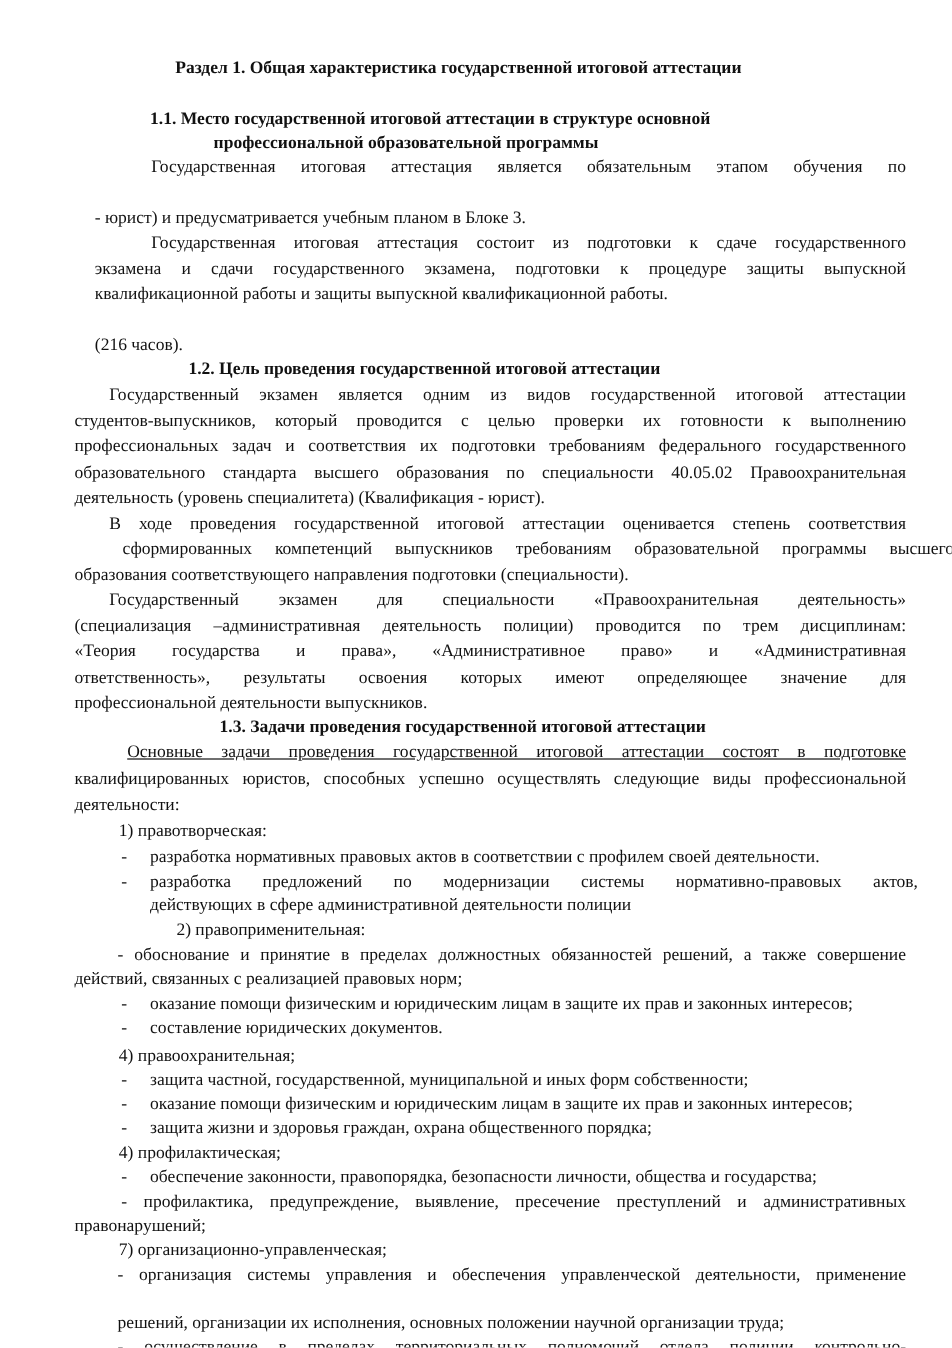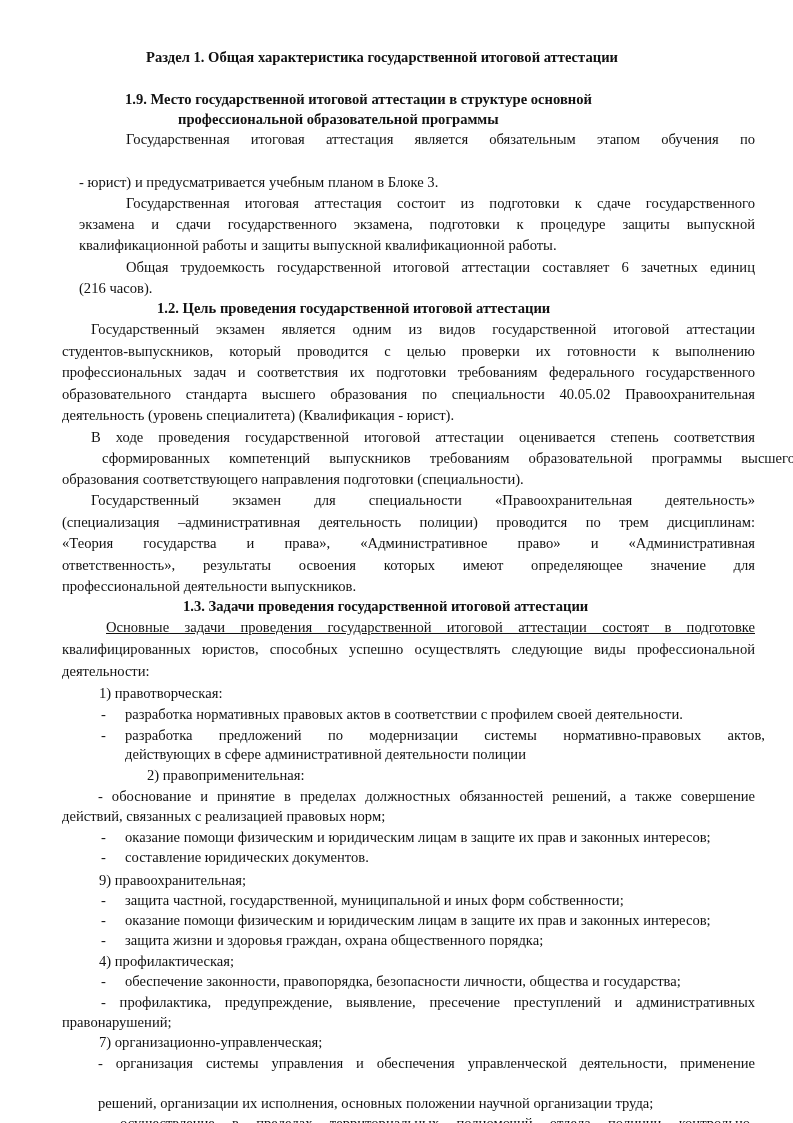--- a/index.html
+++ b/index.html
@@ -10,29 +10,28 @@
   .j { text-align: justify; text-align-last: justify; white-space: normal; }
   .b { font-weight: bold; }
 </style>
 </head>
 <body>
 
 <div class="page">
 
   <div class="ln b" style="left:146px; top:47px;">Раздел 1. Общая характеристика государственной итоговой аттестации</div>
 
-  <div class="ln b" style="left:125px; top:89px;">1.9.   Место государственной итоговой аттестации в структуре основной</div>
+  <div class="ln b" style="left:125px; top:89px;">1.1.   Место государственной итоговой аттестации в структуре основной</div>
   <div class="ln j" style="left:126px; top:129px; width:629px;">Государственная   итоговая   аттестация   является   обязательным   этапом   обучения   по</div>
 
   <div class="ln b" style="left:178px; top:109px;">профессиональной образовательной программы</div>
   <div class="ln" style="left:79px; top:172px;">- юрист) и предусматривается учебным планом в Блоке 3.</div>
   <div class="ln j" style="left:126px; top:193px; width:629px;">Государственная итоговая аттестация состоит из подготовки к сдаче государственного</div>
   <div class="ln j" style="left:79px; top:214px; width:676px;">экзамена и сдачи государственного экзамена, подготовки к процедуре защиты выпускной</div>
   <div class="ln" style="left:79px; top:235px;">квалификационной работы и защиты выпускной квалификационной работы.</div>
-  <div class="ln j" style="left:126px; top:257px; width:629px;">Общая трудоемкость государственной итоговой аттестации составляет 6 зачетных единиц</div>
   <div class="ln" style="left:79px; top:278px;">(216 часов).</div>
 
   <div class="ln b" style="left:157px; top:298px;">1.2.   Цель проведения государственной итоговой аттестации</div>
 
   <div class="ln j" style="left:91px; top:319px; width:664px;">Государственный экзамен является одним из видов государственной итоговой аттестации</div>
   <div class="ln j" style="left:62px; top:341px; width:693px;">студентов-выпускников, который проводится с целью проверки их готовности к выполнению</div>
   <div class="ln j" style="left:62px; top:362px; width:693px;">профессиональных задач и соответствия их подготовки требованиям федерального государственного</div>
   <div class="ln j" style="left:62px; top:384px; width:693px;">образовательного стандарта высшего образования по специальности 40.05.02 Правоохранительная</div>
   <div class="ln" style="left:62px; top:405px;">деятельность (уровень специалитета) (Квалификация - юрист).</div>
   <div class="ln j" style="left:91px; top:427px; width:664px;">В ходе проведения государственной итоговой аттестации оценивается степень соответствия</div>
@@ -56,21 +55,21 @@
   <div class="ln" style="left:101px; top:725px;">-</div>
   <div class="ln j" style="left:125px; top:725px; width:640px;">разработка предложений по модернизации системы нормативно-правовых актов,</div>
   <div class="ln" style="left:125px; top:744px;">действующих в сфере административной деятельности полиции</div>
   <div class="ln" style="left:99px; top:765px;margin-left:48px;">2)   правоприменительная:</div>
   <div class="ln j" style="left:98px; top:786px; width:657px;">-   обоснование и принятие в пределах должностных обязанностей решений, а также совершение</div>
   <div class="ln" style="left:62px; top:806px;">действий, связанных с реализацией правовых норм;</div>
   <div class="ln" style="left:101px; top:827px;">-</div>
   <div class="ln" style="left:125px; top:827px;">оказание помощи физическим и юридическим лицам в защите их прав и законных интересов;</div>
   <div class="ln" style="left:101px; top:847px;">-</div>
   <div class="ln" style="left:125px; top:847px;">составление юридических документов.</div>
-  <div class="ln" style="left:99px; top:870px;">9)   правоохранительная;</div>
+  <div class="ln" style="left:99px; top:870px;">4)   правоохранительная;</div>
   <div class="ln" style="left:101px; top:890px;">-</div>
   <div class="ln" style="left:125px; top:890px;">защита частной, государственной, муниципальной и иных форм собственности;</div>
   <div class="ln" style="left:101px; top:910px;">-</div>
   <div class="ln" style="left:125px; top:910px;">оказание помощи физическим и юридическим лицам в защите их прав и законных интересов;</div>
   <div class="ln" style="left:101px; top:930px;">-</div>
   <div class="ln" style="left:125px; top:930px;">защита жизни и здоровья граждан, охрана общественного порядка;</div>
   <div class="ln" style="left:99px; top:951px;">4)   профилактическая;</div>
   <div class="ln" style="left:101px; top:971px;">-</div>
   <div class="ln" style="left:125px; top:971px;">обеспечение законности, правопорядка, безопасности личности, общества и государства;</div>
   <div class="ln j" style="left:101px; top:992px; width:654px;">-      профилактика, предупреждение, выявление, пресечение преступлений и административных</div>

